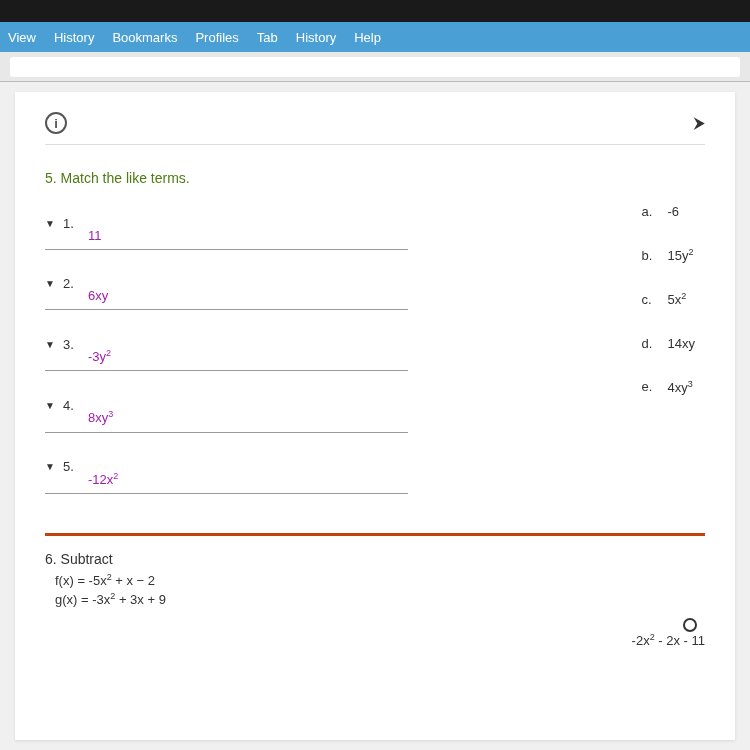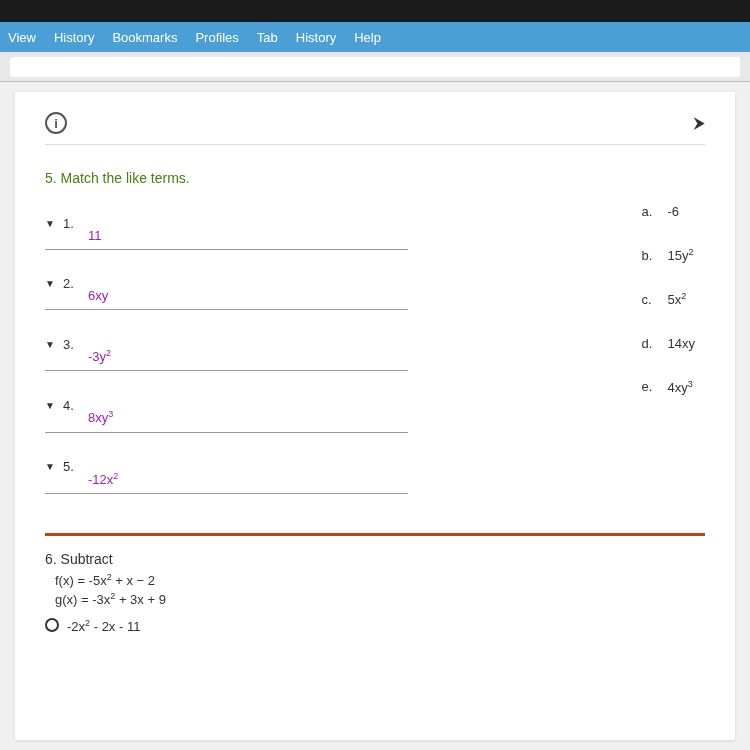--- a/index.html
+++ b/index.html
@@ -181,22 +181,23 @@
 
     .func-line {
       font-size: 13px;
       color: #333;
       margin-bottom: 3px;
       padding-left: 10px;
     }
 
     .answer-option {
       display: flex;
-      align-items: flex-start;
+      align-items: flex-end;
       margin-top: 10px;
+      flex-direction: column;
     }
 
     .radio-circle {
       width: 14px;
       height: 14px;
       border: 2px solid #333;
       border-radius: 50%;
       margin-right: 8px;
       flex-shrink: 0;
     }

